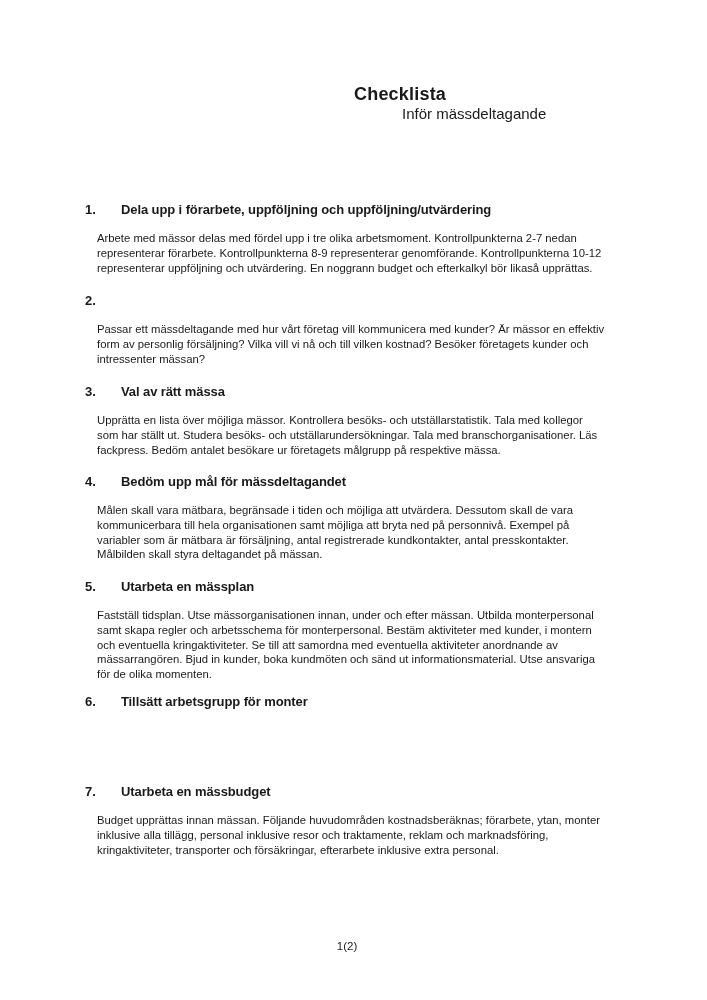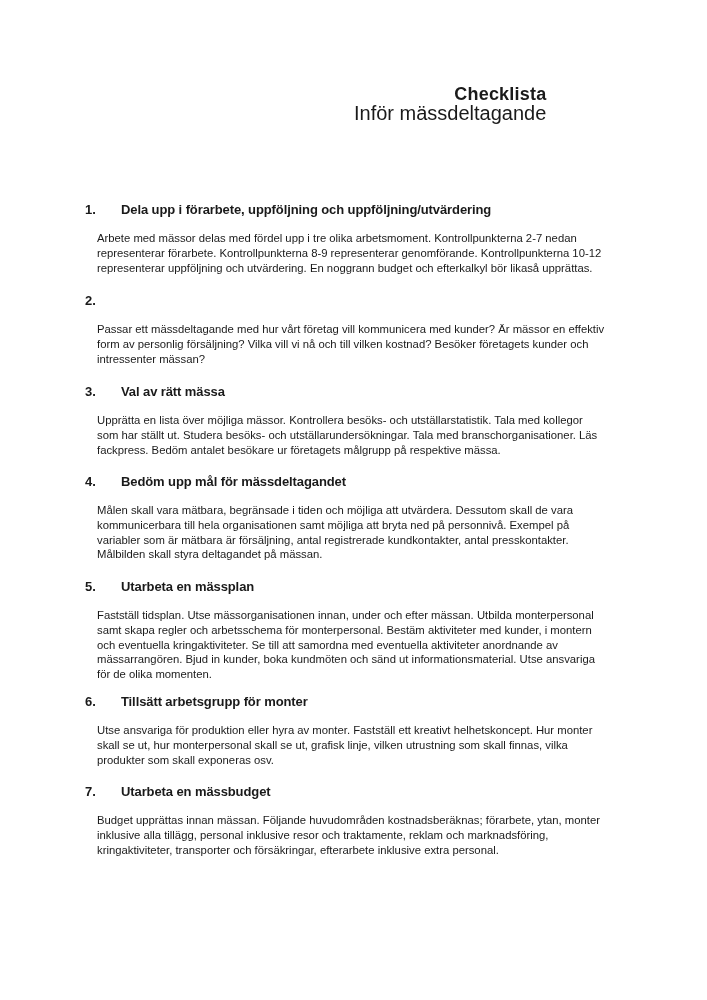--- a/index.html
+++ b/index.html
@@ -20,26 +20,26 @@
     position: absolute;
     left: 354px;
     top: 84px;
   }
   .doc-title {
     font-size: 18px;
     font-weight: bold;
     line-height: 21px;
     letter-spacing: 0.2px;
     white-space: nowrap;
-    text-align: right;
   }
   .doc-subtitle {
-    font-size: 20px;
+    font-size: 15px;
     line-height: 17px;
     white-space: nowrap;
+    margin-left: 48px;
   }
   .section {
     position: absolute;
     left: 85px;
     width: 600px;
   }
   .s-head {
     display: flex;
     font-weight: bold;
     font-size: 13px;
@@ -136,29 +136,27 @@
 och eventuella kringaktiviteter. Se till att samordna med eventuella aktiviteter anordnande av
 mässarrangören. Bjud in kunder, boka kundmöten och sänd ut informationsmaterial. Utse ansvariga
 för de olika momenten.</p>
   </div>
 
   <div class="section sec-5">
     <div class="s-head">
       <span class="s-num">6.</span>
       <span class="s-title">Tillsätt arbetsgrupp för monter</span>
     </div>
-    <p class="s-body">Utse ansvariga för produktion eller hyra av monter. Fastställ ett kreativt helhetskoncept. Hur monter
-skall se ut, hur monterpersonal skall se ut, grafisk linje, vilken utrustning som skall finnas, vilka
-produkter som skall exponeras osv.</p>
   </div>
 
   <div class="section sec-6">
     <div class="s-head">
       <span class="s-num">7.</span>
       <span class="s-title">Utarbeta en mässbudget</span>
     </div>
     <p class="s-body">Budget upprättas innan mässan. Följande huvudområden kostnadsberäknas; förarbete, ytan, monter
 inklusive alla tillägg, personal inklusive resor och traktamente, reklam och marknadsföring,
 kringaktiviteter, transporter och försäkringar, efterarbete inklusive extra personal.</p>
   </div>
 
+  <div class="footer">1(2)</div>
 
 </div>
 
 </body></html>

